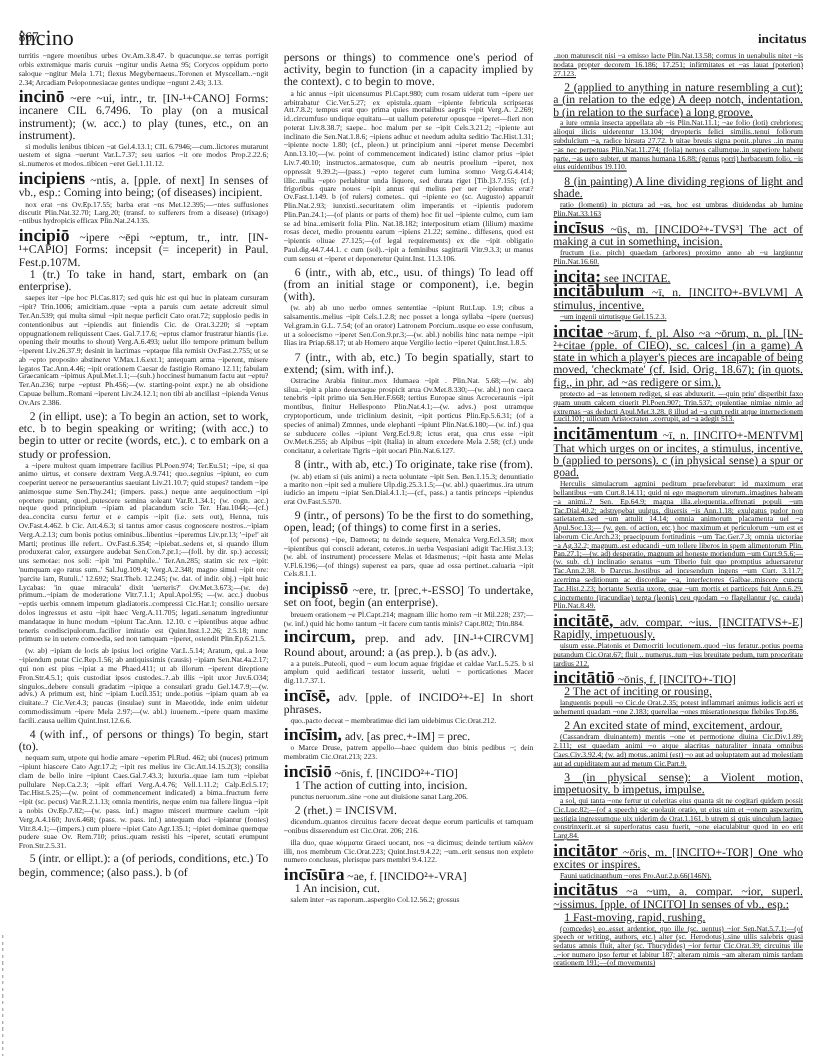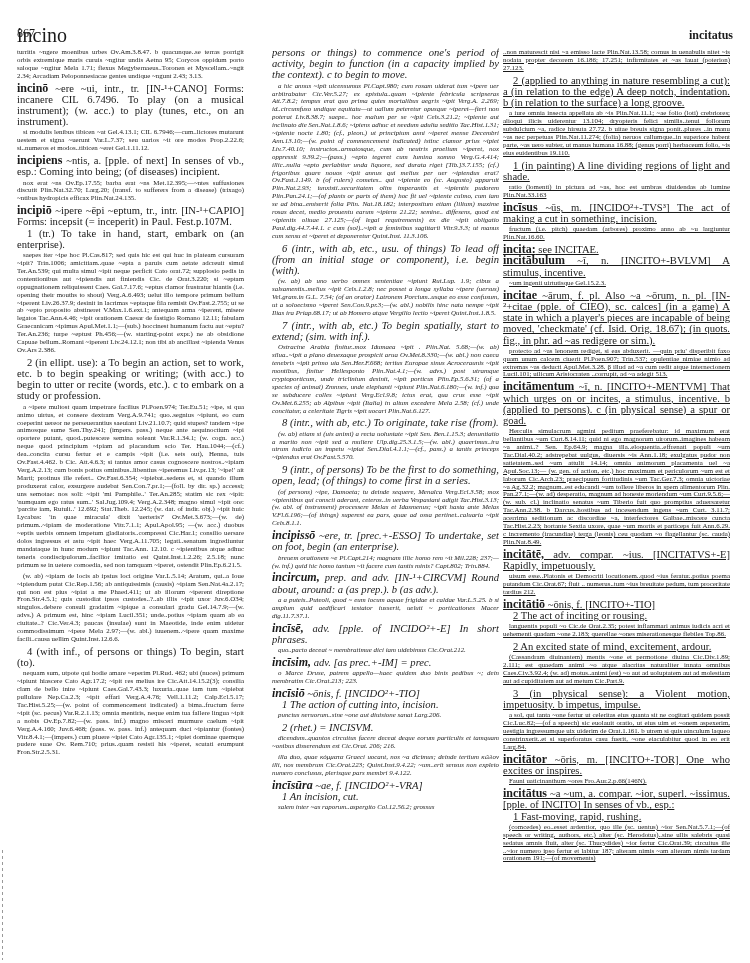--- a/index.html
+++ b/index.html
@@ -5,26 +5,26 @@
   html, body { margin:0; padding:0; background:#fff; }
   body { width:750px; height:963px; overflow:hidden; position:relative;
          font-family:"Liberation Serif","DejaVu Serif",serif; color:#1a1a1a; }
   .page { position:absolute; left:0; top:0; width:750px; height:963px; }
   .hdr { position:absolute; top:24px; left:17px; right:17px; height:18px; }
   .hdr .left { position:absolute; left:0; top:0; font-weight:normal; font-size:20px; }
   .hdr .center { position:absolute; left:0; right:0; text-align:left; top:2px; font-size:12px; }
   .hdr .right { position:absolute; right:0; top:4px; font-weight:bold; font-size:12px; }
   .col { position:absolute; top:47px; width:227px; overflow:hidden; }
   .c1 { left:17px; height:840px; }
-  .c2 { left:272px; height:890px;font-style:italic; }
+  .c2 { left:258px; height:890px; }
   .c3 { left:503px; height:890px;text-decoration:underline; }
   .def { font-size:10.6px; line-height:11.2px; text-align:justify; margin:0; }
   .quot { font-size:6.9px; line-height:7.9px; text-align:justify; margin:1px 0 3px 0; text-indent:6px; color:#222; }
   .quot.cont { text-indent:0; }
-  .hw { font-weight:bold; font-size:12px; }
+  .hw { font-weight:bold; font-size:16px; }
   .sense { text-indent:10px; }
   .gutter { position:absolute; left:2px; top:850px; width:1px; height:110px; background:repeating-linear-gradient(#999 0 3px, transparent 3px 6px); }
 </style>
 </head>
 <body>
 
 <div class="page">
   <div class="hdr">
     <span class="left">incino</span>
     <span class="center">867</span>
@@ -38,20 +38,21 @@
       <p class="def"><span class="hw">incipiens</span><span> ~ntis, a. [pple. of next] In senses of vb., esp.: Coming into being; (of diseases) incipient.</span></p>
       <p class="quot">nox erat ~ns Ov.Ep.17.55; barba erat ~ns Met.12.395;—~ntes suffusiones discutit Plin.Nat.32.70; Larg.20; (transf. to sufferers from a disease) (trixago) ~ntibus hydropicis efficax Plin.Nat.24.135.</p>
       <p class="def"><span class="hw">incipiō</span><span> ~ipere ~ēpi ~eptum, tr., intr. [IN-¹+CAPIO] Forms: incepsit (= inceperit) in Paul. Fest.p.107M.</span></p>
       <p class="def sense">1 (tr.) To take in hand, start, embark on (an enterprise).</p>
       <p class="quot">saepes iter ~ipe hoc Pl.Cas.817; sed quis hic est qui huc in plateam cursuram ~ipit? Trin.1006; amicitiam..quae ~epta a paruis cum aetate adcreuit simul Ter.An.539; qui multa simul ~ipit neque perficit Cato orat.72; supplosio pedis in contentionibus aut ~ipiendis aut finiendis Cic. de Orat.3.220; si ~eptam oppugnationem reliquissent Caes. Gal.7.17.6; ~eptus clamor frustratur hiantis (i.e. opening their mouths to shout) Verg.A.6.493; uelut illo tempore primum bellum ~iperent Liv.26.37.9; desinit in lacrimas ~eptaque fila remisit Ov.Fast.2.755; ut se ab ~epto proposito abstineret V.Max.1.6.ext.1; antequam arma ~iperent, misere legatos Tac.Ann.4.46; ~ipit orationem Caesar de fastigio Romano 12.11; fabulam Graecanicam ~ipimus Apul.Met.1.1;—(sub.) hoccinest humanum factu aut ~eptu? Ter.An.236; turpe ~eptust Ph.456;—(w. starting-point expr.) ne ab obsidione Capuae bellum..Romani ~iperent Liv.24.12.1; non tibi ab ancillast ~ipienda Venus Ov.Ars 2.386.</p>
       <p class="def sense">2 (in ellipt. use): a To begin an action, set to work, etc. b to begin speaking or writing; (with acc.) to begin to utter or recite (words, etc.). c to embark on a study or profession.</p>
       <p class="quot">a ~ipere multost quam impetrare facilius Pl.Poen.974; Ter.Eu.51; ~ipe, si qua animo uirtus, et consere dextram Verg.A.9.741; quo..segnius ~ipiunt, eo cum coeperint uereor ne perseuerantius saeuiant Liv.21.10.7; quid stupes? tandem ~ipe animosque sume Sen.Thy.241; (impers. pass.) neque ante aequinoctium ~ipi oportere putant, quod..putescere semina soleant Var.R.1.34.1; (w. cogn. acc.) neque quod principium ~ipiam ad placandum scio Ter. Hau.1044;—(cf.) dea..concita cursu fertur et e campis ~ipit (i.e. sets out), Henna, tuis Ov.Fast.4.462.   b Cic. Att.4.6.3; si tantus amor casus cognoscere nostros..~ipiam Verg.A.2.13; cum bonis potius ominibus..libentius ~iperemus Liv.pr.13; '~ipe!' ait Marti; protinus ille refert.. Ov.Fast.6.354; ~ipiebat..sedens et, si quando illum produxerat calor, exsurgere audebat Sen.Con.7.pr.1;—(foll. by dir. sp.) accessi; uns semotae: nos soli: ~ipit 'mi Pamphile..' Ter.An.285; statim sic rex ~ipit: 'numquam ego ratus sum..' Sal.Jug.109.4; Verg.A.2.348; magno simul ~ipit ore: 'parcite iam, Rutuli..' 12.692; Stat.Theb. 12.245; (w. dat. of indir. obj.) ~ipit huic Lycabas: 'in quae miracula' dixit 'uerteris?' Ov.Met.3.673;—(w. de) primum..~ipiam de moderatione Vitr.7.1.1; Apul.Apol.95; —(w. acc.) duobus ~eptis uerbis omnem impetum gladiatoris..compressi Cic.Har.1; consilio uersare dolos ingressus et astu ~ipit haec Verg.A.11.705; legati..senatum ingrediuntur mandataque in hunc modum ~ipiunt Tac.Ann. 12.10.   c ~ipientibus atque adhuc teneris condiscipulorum..facilior imitatio est Quint.Inst.1.2.26; 2.5.18; nunc primum se in uetere comoedia, sed non tamquam ~iperet, ostendit Plin.Ep.6.21.5.</p>
       <p class="quot">(w. ab) ~ipiam de locis ab ipsius loci origine Var.L.5.14; Aratum, qui..a Ioue ~ipiendum putat Cic.Rep.1.56; ab antiquissimis (causis) ~ipiam Sen.Nat.4a.2.17; qui non est pius ~ipiat a me Phaed.411; ut ab illorum ~iperent direptione Fron.Str.4.5.1; quis custodiat ipsos custodes..?..ab illis ~ipit uxor Juv.6.O34; singulos..debere consuli gradatim ~ipique a consulari gradu Gel.14.7.9;—(w. advs.) A primum est, hinc ~ipiam Lucil.351; unde..potius ~ipiam quam ab ea ciuitate..? Cic.Ver.4.3; paucas (insulae) sunt in Maeotide, inde enim uidetur commodissimum ~ipere Mela 2.97;—(w. abl.) iuuenem..~ipere quam maxime facili..causa uellim Quint.Inst.12.6.6.</p>
       <p class="def sense">4 (with inf., of persons or things) To begin, start (to).</p>
       <p class="quot">nequam sum, utpote qui hodie amare ~eperim Pl.Rud. 462; ubi (nuces) primum ~ipiunt hiascere Cato Agr.17.2; ~ipit res melius ire Cic.Att.14.15.2(3); consilia clam de bello inire ~ipiunt Caes.Gal.7.43.3; luxuria..quae iam tum ~ipiebat pullulare Nep.Ca.2.3; ~ipit effari Verg.A.4.76; Vell.1.11.2; Calp.Ecl.5.17; Tac.Hist.5.25;—(w. point of commencement indicated) a bima..fructum ferre ~ipit (sc. pecus) Var.R.2.1.13; omnia mentiris, neque enim tua fallere lingua ~ipit a nobis Ov.Ep.7.82;—(w. pass. inf.) magno misceri murmure caelum ~ipit Verg.A.4.160; Juv.6.468; (pass. w. pass. inf.) antequam duci ~ipiantur (fontes) Vitr.8.4.1;—(impers.) cum pluere ~ipiet Cato Agr.135.1; ~ipiet dominae quemque pudere suae Ov. Rem.710; prius..quam resisti his ~iperet, scutati erumpunt Fron.Str.2.5.31.</p>
+      <p class="def sense">5 (intr. or ellipt.): a (of periods, conditions, etc.) To begin, commence; (also pass.). b (of</p>
     </div>
   <div class="col c2">
       <p class="def">persons or things) to commence one's period of activity, begin to function (in a capacity implied by the context). c to begin to move.</p>
       <p class="quot">a hic annus ~ipit uicensumus Pl.Capt.980; cum rosam uiderat tum ~ipere uer arbitrabatur Cic.Ver.5.27; ex epistula..quam ~ipiente febricula scripseras Att.7.8.2; tempus erat quo prima quies mortalibus aegris ~ipit Verg.A. 2.269; id..circumfuso undique equitatu—ut uallum peteretur opusque ~iperet—fieri non poterat Liv.8.38.7; saepe.. hoc malum per se ~ipit Cels.3.21.2; ~ipiente aut inclinato die Sen.Nat.1.8.6; ~ipiens adhuc et needum adulta seditio Tac.Hist.1.31; ~ipiente nocte 1.80; (cf., pleon.) ut principium anni ~iperet mense Decembri Ann.13.10;—(w. point of commencement indicated) istinc clamor prius ~ipiet Liv.7.40.10; instructos..armatosque, cum ab neutris proelium ~iperet, nox oppressit 9.39.2;—(pass.) ~epto tegeret cum lumina somno Verg.G.4.414; illic..nulla ~epto perlabitur unda liquore, sed durata riget [Tib.]3.7.155; (cf.) frigoribus quare nouos ~ipit annus qui melius per uer ~ipiendus erat? Ov.Fast.1.149.   b (of rulers) cometes.. qui ~ipiente eo (sc. Augusto) apparuit Plin.Nat.2.93; iunxisti..securitatem olim imperantis et ~ipientis pudorem Plin.Pan.24.1;—(of plants or parts of them) hoc fit uel ~ipiente culmo, cum iam se ad bina..emiserit folia Plin. Nat.18.182; interpositum etiam (lilium) maxime rosas decet, medio prouentu earum ~ipiens 21.22; semine.. diffesens, quod est ~ipientis oliuae 27.125;—(of legal requirements) ex die ~ipit obligatio Paul.dig.44.7.44.1.   c cum (sol)..~ipit a feminibus sagittarii Vitr.9.3.3; ut manus cum sensu et ~iperet et deponeretur Quint.Inst. 11.3.106.</p>
       <p class="def sense">6 (intr., with ab, etc., usu. of things) To lead off (from an initial stage or component), i.e. begin (with).</p>
       <p class="quot">(w. ab) ab uno uerbo omnes sententiae ~ipiunt Rut.Lup. 1.9; cibus a salsamentis..melius ~ipit Cels.1.2.8; nec posset a longa syllaba ~ipere (uersus) Vel.gram.in G.L. 7.54; (of an orator) Latronem Porcium..usque eo esse confusum, ut a soloecismo ~iperet Sen.Con.9.pr.3;—(w. abl.) nobilis hinc nata nempe ~ipit Ilias ira Priap.68.17; ut ab Homero atque Vergilio lectio ~iperet Quint.Inst.1.8.5.</p>
       <p class="def sense">7 (intr., with ab, etc.) To begin spatially, start to extend; (sim. with inf.).</p>
       <p class="quot">Ostracine Arabia finitur..mox Idumaea ~ipit . Plin.Nat. 5.68;—(w. ab) silua..~ipit a plano deuexaque prospicit arua Ov.Met.8.330;—(w. abl.) non caeca tenebris ~ipit primo uia Sen.Her.F.668; tertius Europae sinus Acroceraunis ~ipit montibus, finitur Hellesponto Plin.Nat.4.1;—(w. advs.) post utramque cryptoporticum, unde triclinium desinit, ~ipit porticus Plin.Ep.5.6.31; (of a species of animal) Zmnnes, unde elephanti ~ipiunt Plin.Nat.6.180;—(w. inf.) qua se subducere colles ~ipiunt Verg.Ecl.9.8; ictus erat, qua crus esse ~ipit Ov.Met.6.255; ab Alpibus ~ipit (Italia) in altum excedere Mela 2.58; (cf.) unde concitatur, a celeritate Tigris ~ipit uocari Plin.Nat.6.127.</p>
       <p class="def sense">8 (intr., with ab, etc.) To originate, take rise (from).</p>
       <p class="quot">(w. ab) etiam si (uis animi) a recta uoluntate ~ipit Sen. Ben.1.15.3; denuntiatio a marito non ~ipit sed a muliere Ulp.dig.25.3.1.5;—(w. abl.) quaerimus..ira utrum iudicio an impetu ~ipiat Sen.Dial.4.1.1;—(cf., pass.) a tantis princeps ~ipiendus erat Ov.Fast.5.570.</p>
@@ -72,21 +73,21 @@
       <p class="quot">dicendum..quantos circuitus facere deceat deque eorum particulis et tamquam ~onibus disserendum est Cic.Orat. 206; 216.</p>
       <p class="quot">illa duo, quae κόμματα Graeci uocant, nos ~a dicimus; deinde tertium κῶλον illi, nos membrum Cic.Orat.223; Quint.Inst.9.4.22; ~um..erit sensus non expleto numero conclusus, plerisque pars membri 9.4.122.</p>
       <p class="def"><span class="hw">incīsūra</span><span> ~ae, f. [INCIDO²+-VRA]</span></p>
       <p class="def sense">1 An incision, cut.</p>
       <p class="quot">salem inter ~as raporum..aspergito Col.12.56.2; grossus</p>
     </div>
   <div class="col c3">
       <p class="quot cont">..non maturescit nisi ~a emisso lacte Plin.Nat.13.58; cornus in uenabulis nitet ~is nodata propter decorem 16.186; 17.251; infirmitates et ~as lauat (poterion) 27.123.</p>
       <p class="def sense">2 (applied to anything in nature resembling a cut): a (in relation to the edge) A deep notch, indentation. b (in relation to the surface) a long groove.</p>
       <p class="quot">a iure omnia insecta appellata ab ~is Plin.Nat.11.1; ~ae folio (loti) crebriores; alioqui ilicis uiderentur 13.104; dryopteris felici similis..tenui follorum subdulcium ~a, radice hirsuta 27.72.   b uitae breuis signa ponit..plures ..in manu ~as nec perpetuas Plin.Nat.11.274; (folia) neruos callumque..in superiore habent parte, ~as uero subter, ut manus humana 16.88; (genus porri) herbaceum folio, ~is eius euidentibus 19.110.</p>
-      <p class="def sense">1 (in painting) A line dividing regions of light and shade.</p>
+      <p class="def sense">8 (in painting) A line dividing regions of light and shade.</p>
       <p class="quot">ratio (lomenti) in pictura ad ~as, hoc est umbras diuidendas ab lumine Plin.Nat.33.163</p>
       <p class="def"><span class="hw">incīsus</span><span> ~ūs, m. [INCIDO²+-TVS³] The act of making a cut in something, incision.</span></p>
       <p class="quot">fructum (i.e. pitch) quaedam (arbores) proximo anno ab ~u largiuntur Plin.Nat.16.60.</p>
       <p class="def"><span class="hw">incita:</span><span> see INCITAE.</span></p>
       <p class="def"><span class="hw">incitābulum</span><span> ~ī, n. [INCITO+-BVLVM] A stimulus, incentive.</span></p>
       <p class="quot">~um ingenii uirtutisque Gel.15.2.3.</p>
       <p class="def"><span class="hw">incitae</span><span> ~ārum, f. pl. Also ~a ~ōrum, n. pl. [IN-²+citae (pple. of CIEO), sc. calces] (in a game) A state in which a player's pieces are incapable of being moved, 'checkmate' (cf. Isid. Orig. 18.67); (in quots. fig., in phr. ad ~as redigere or sim.).</span></p>
       <p class="quot">protecto ad ~as lenonem rediget, si eas abduxerit. —quin priu' disperibit faxo quam unum calcem ciuerit Pl.Poen.907; Trin.537; opulentiae nimiae nimio ad extremas ~as deducti Apul.Met.3.28.   β illud ad ~a cum redit atque internecionem Lucil.101; uilicum Aristocraten ..corrupit, ad ~a adegit 513.</p>
       <p class="def"><span class="hw">incitāmentum</span><span> ~ī, n. [INCITO+-MENTVM] That which urges on or incites, a stimulus, incentive. b (applied to persons). c (in physical sense) a spur or goad.</span></p>
       <p class="quot">Herculis simulacrum agmini peditum praeferebatur: id maximum erat bellantibus ~um Curt.8.14.11; quid ni ego magnorum uirorum..imagines habeam ~a animi..? Sen. Ep.64.9; magna illa..eloquentia..effrenati populi ~um Tac.Dial.40.2; adstrepebat uulgus, diuersis ~is Ann.1.18; exulgatus pudor non satietatem..sed ~um attulit 14.14; omnia animorum placamenta uel ~a Apul.Soc.13;— (w. gen. of action, etc.) hoc maximum et periculorum ~um est et laborum Cic.Arch.23; praecipuum fortitudinis ~um Tac.Ger.7.3; omnia uictoriae ~a Ag.32.2; magnum..est educandi ~um tollere liberos in spem alimentorum Plin. Pan.27.1;—(w. ad) desperatio, magnum ad honeste moriendum ~um Curt.9.5.6;—(w. sub. cl.) inclinatio senatus ~um Tiberio fuit quo promptius aduersaretur Tac.Ann.2.38.   b Darcus..hostibus ad incesendum ingens ~um Curt. 3.11.7; acerrima seditionum ac discordiae ~a, interfectores Galbae..miscere cuncta Tac.Hist.2.23; hortante Sextia uxore, quae ~um mortis et particeps fuit Ann.6.29.   c incremento (iracundiae) terga (leonis) ceu quodam ~o flagellantur (sc. cauda) Plin.Nat.8.49.</p>

